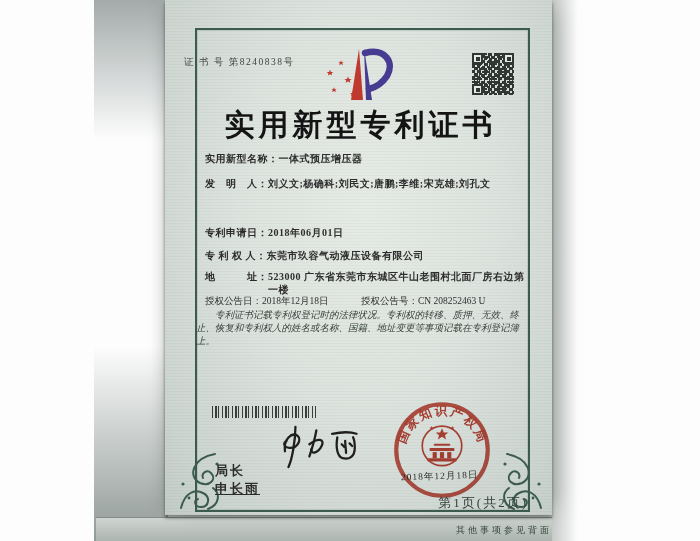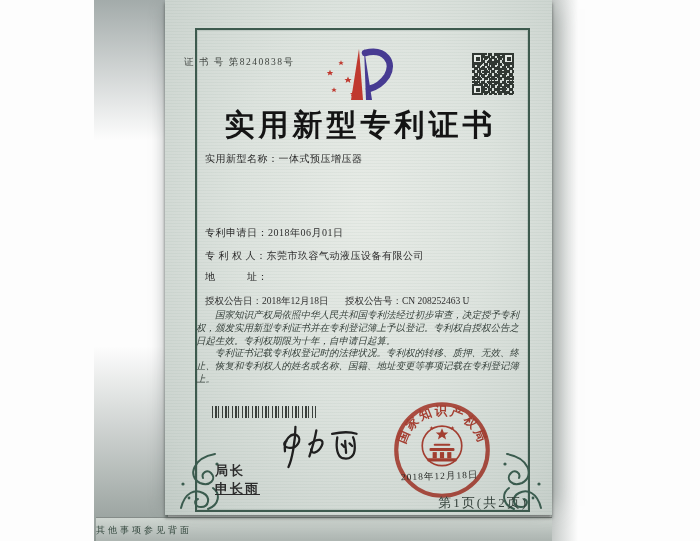--- a/index.html
+++ b/index.html
@@ -19,26 +19,26 @@
       repeating-linear-gradient(0deg, rgba(88,124,106,0.055) 0 1px, rgba(0,0,0,0) 1px 3px),
       radial-gradient(ellipse at 52% 40%, #e7ebe6 0%, #dde3de 45%, #ccd4cf 85%, #c2cbc6 100%);
     box-shadow:0 3px 3px rgba(42,48,45,.6), -8px 0 14px -7px rgba(105,114,110,.45), 12px 0 20px -9px rgba(110,119,115,.5);}
   .frame{position:absolute;left:30px;top:28px;width:331px;height:480px;
     border:2px solid #3d5a4e;box-shadow:inset 0 0 0 1px rgba(70,100,88,.16);}
 
   .certno{position:absolute;left:19px;top:56px;font-size:9.5px;letter-spacing:1.5px;color:#3e433f;white-space:nowrap;}
   .title{position:absolute;left:28px;top:105px;width:335px;text-align:center;
     font-size:30px;font-weight:bold;letter-spacing:4px;color:#141414;white-space:nowrap;}
 
-  .row{position:absolute;left:40px;font-size:10px;color:#2e2e2e;letter-spacing:.5px;white-space:nowrap;}
+  .row{position:absolute;left:40px;font-size:10px;color:#2e2e2e;letter-spacing:.5px;white-space:nowrap;font-weight:bold;}
   .row .lab{color:#2b2b2b;}
   .row.addr{white-space:normal;display:flex;}
   .row.addr .val{width:262px;line-height:13px;}
   .grantrow{position:absolute;left:40px;top:295px;font-size:9.5px;color:#2e2e2e;white-space:nowrap;}
-  .grantrow .pair2{margin-left:14px;font-family:Liberation Serif, serif;}
+  .grantrow .pair2{margin-left:30px;font-family:Liberation Serif, serif;}
 
   .paras{position:absolute;left:31px;top:309px;width:327px;font-size:9.5px;line-height:12.8px;
     color:#37423c;font-style:italic;}
   .paras p{margin:0;text-indent:2em;}
 
   .barcode{position:absolute;left:47px;top:406px;width:104px;height:12px;opacity:.88;
     background:repeating-linear-gradient(90deg,#252a26 0 1px,transparent 1px 3px,#252a26 3px 5px,transparent 5px 6px,#252a26 6px 7px,transparent 7px 10px);}
   .signer{position:absolute;left:50px;font-size:13px;font-weight:700;letter-spacing:2px;color:#2c2c2c;margin-top:31px;}
   .signer.t1{top:431px;} .signer.t2{top:449px;text-decoration:underline;}
   .signature{position:absolute;left:106px;top:420px;width:96px;height:52px;}
@@ -57,21 +57,21 @@
   .qr{position:absolute;left:307px;top:53px;width:42px;height:42px;opacity:.92;
     background:
       repeating-conic-gradient(#232a25 0% 25%, rgba(0,0,0,0) 0% 50%) 0 0/5px 5px,
       repeating-conic-gradient(#232a25 0% 25%, rgba(0,0,0,0) 0% 50%) 2px 3px/7px 7px;}
   .qr .f{position:absolute;width:11px;height:11px;box-sizing:border-box;background:#e8ece8;border:2.5px solid #232a25;}
   .qr .f::after{content:"";position:absolute;inset:1.5px;background:#232a25;}
   .qr .f.tl{left:0;top:0;} .qr .f.tr{right:0;top:0;} .qr .f.bl{left:0;bottom:0;}
 
   .backnote{position:absolute;left:96px;top:517px;width:456px;height:24px;z-index:1;
     background:linear-gradient(180deg,#cfd6d1,#aeb6b2 90%);border-top:1px solid rgba(58,64,60,.35);
-    display:flex;align-items:center;justify-content:flex-start;}
+    display:flex;align-items:center;justify-content:flex-end;}
   .backnote span{font-size:9px;letter-spacing:3px;color:#32463c;}
 </style>
 </head>
 <body>
 
 <div class="photo">
   <div class="left-shade"></div>
   <div class="right-shade"></div>
 
   <div class="paper">
@@ -113,36 +113,39 @@
       <span class="f tl"></span>
       <span class="f tr"></span>
       <span class="f bl"></span>
     </div>
 
     <div class="title">实用新型专利证书</div>
 
     <div class="row" style="top:152px">
       <span class="lab">实用新型名称：</span><span class="val">一体式预压增压器</span>
     </div>
+    <div class="row" style="top:177px">
+      <span class="lab">发　明　人：</span><span class="val">刘义文;杨确科;刘民文;唐鹏;李维;宋克雄;刘孔文</span>
+    </div>
     <div class="row" style="top:226px">
       <span class="lab">专利申请日：</span><span class="val">2018年06月01日</span>
     </div>
     <div class="row" style="top:249px">
       <span class="lab">专 利 权 人：</span><span class="val">东莞市玖容气动液压设备有限公司</span>
     </div>
     <div class="row addr" style="top:270px">
       <span class="lab">地　　　址：</span>
+        <span class="val">523000 广东省东莞市东城区牛山老围村北面厂房右边第一楼</span>
     </div>
     <div class="grantrow">
       <span class="pair1"><span class="lab">授权公告日：</span><span>2018年12月18日</span></span>
       <span class="pair2"><span class="lab">授权公告号：</span><span>CN 208252463 U</span></span>
     </div>
 
     <div class="paras">
-      <p>国家知识产权局依照中华人民共和国专利法经过初步审查，决定授予专利权，颁发实用新型专利证书并在专利登记簿上予以登记。专利权自授权公告之日起生效。专利权期限为十年，自申请日起算。</p>
       <p>专利证书记载专利权登记时的法律状况。专利权的转移、质押、无效、终止、恢复和专利权人的姓名或名称、国籍、地址变更等事项记载在专利登记簿上。</p>
     </div>
 
     <div class="barcode"></div>
 
     <div class="signer t1">局长</div>
     <div class="signer t2">申长雨</div>
 
     <svg class="signature" viewBox="0 0 110 56" fill="none" stroke="#1f1f1f" stroke-width="2.6" stroke-linecap="round">
       <path d="M16,34 C14,20 24,12 30,16 C36,20 30,32 20,30 C14,29 14,24 18,22"></path>

